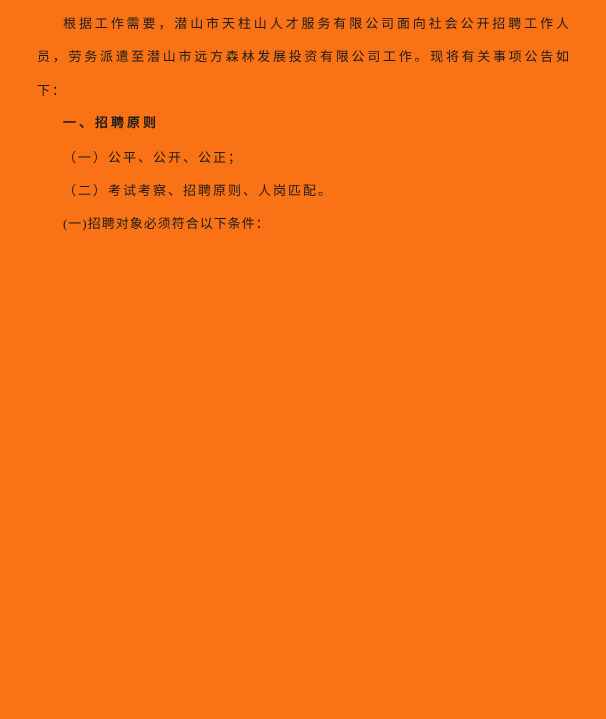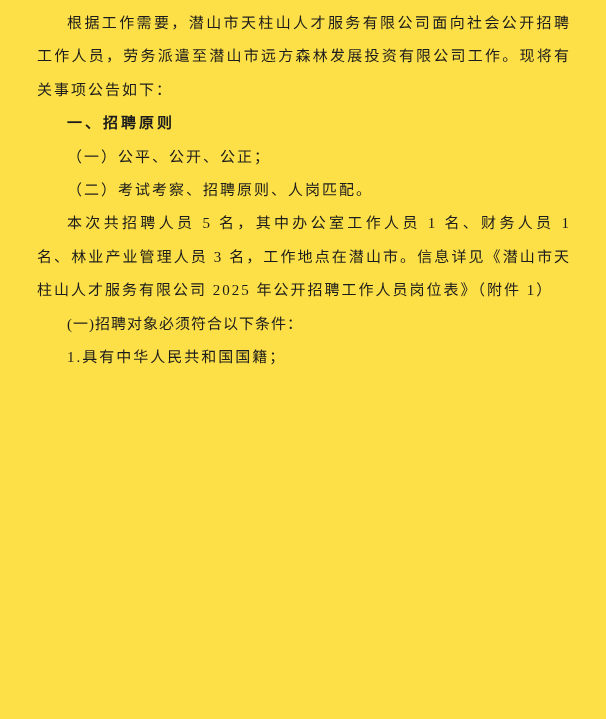--- a/index.html
+++ b/index.html
@@ -4,50 +4,48 @@
 <style>
   html, body {
     margin: 0;
     padding: 0;
     background: #ffffff;
   }
   .page {
     width: 606px;
     height: 719px;
     box-sizing: border-box;
-    background: #fde047;
+    background: #f97316;
     color: #1c1c1c;
     padding: 7px 35px 0 37px;
     font-family: "Liberation Serif", "DejaVu Serif", serif;
-    font-size: 15px;
+    font-size: 13px;
     line-height: 33.4px;
     text-align: justify;
     text-justify: inter-character;
     letter-spacing: 2px;
     overflow: hidden;
   }
   .page p {
     margin: 0;
     padding: 0;
     text-indent: 2em;
   }
   .heading {
-    font-family: Liberation Serif, serif;
+    font-family: Liberation Mono, monospace;
     font-weight: bold;
     letter-spacing: 3px;
   }
   .subheading {
     font-weight: normal;
     letter-spacing: 1px;
   }
 </style>
 </head>
 <body>
 
 <div class="page">
   <p class="body-para">根据工作需要，潜山市天柱山人才服务有限公司面向社会公开招聘工作人员，劳务派遣至潜山市远方森林发展投资有限公司工作。现将有关事项公告如下：</p>
   <p class="heading">一、招聘原则</p>
   <p class="body-para">（一）公平、公开、公正；</p>
   <p class="body-para">（二）考试考察、招聘原则、人岗匹配。</p>
-  <p class="body-para">本次共招聘人员 5 名，其中办公室工作人员 1 名、财务人员 1 名、林业产业管理人员 3 名，工作地点在潜山市。信息详见《潜山市天柱山人才服务有限公司 2025 年公开招聘工作人员岗位表》（附件 1）</p>
   <p class="subheading">(一)招聘对象必须符合以下条件：</p>
-  <p class="body-para">1.具有中华人民共和国国籍；</p>
 </div>
 
 </body></html>

